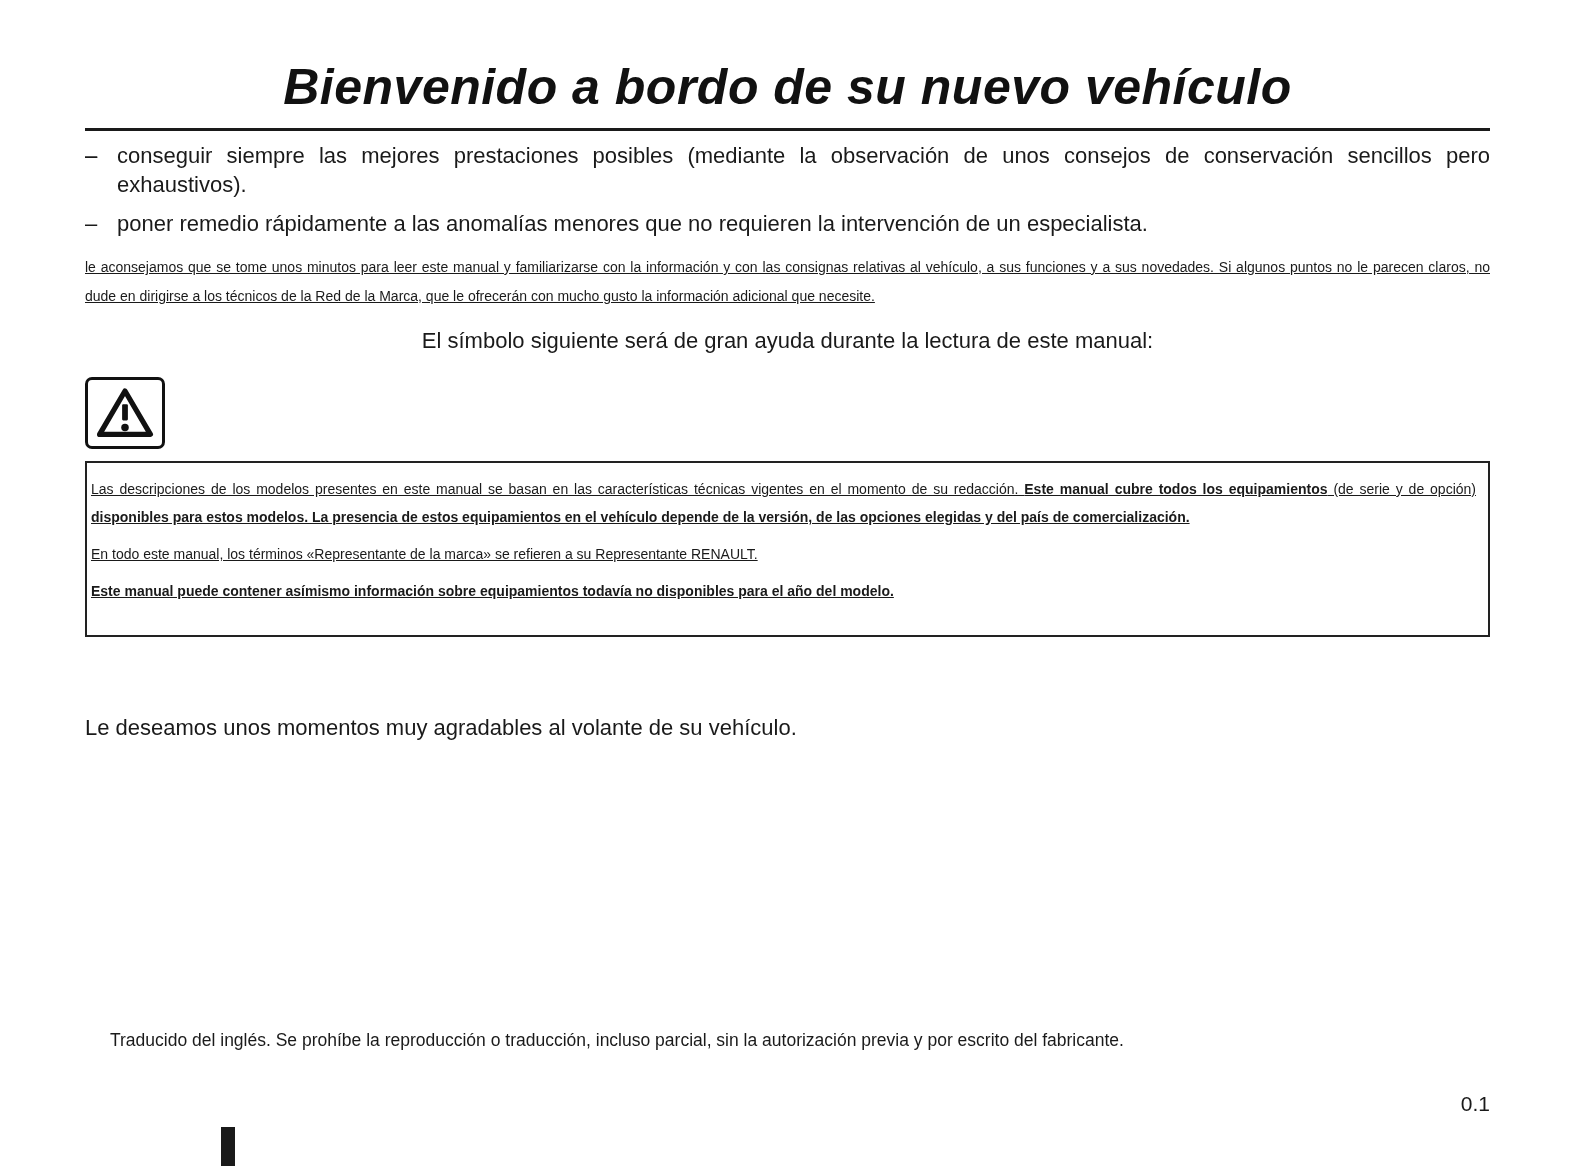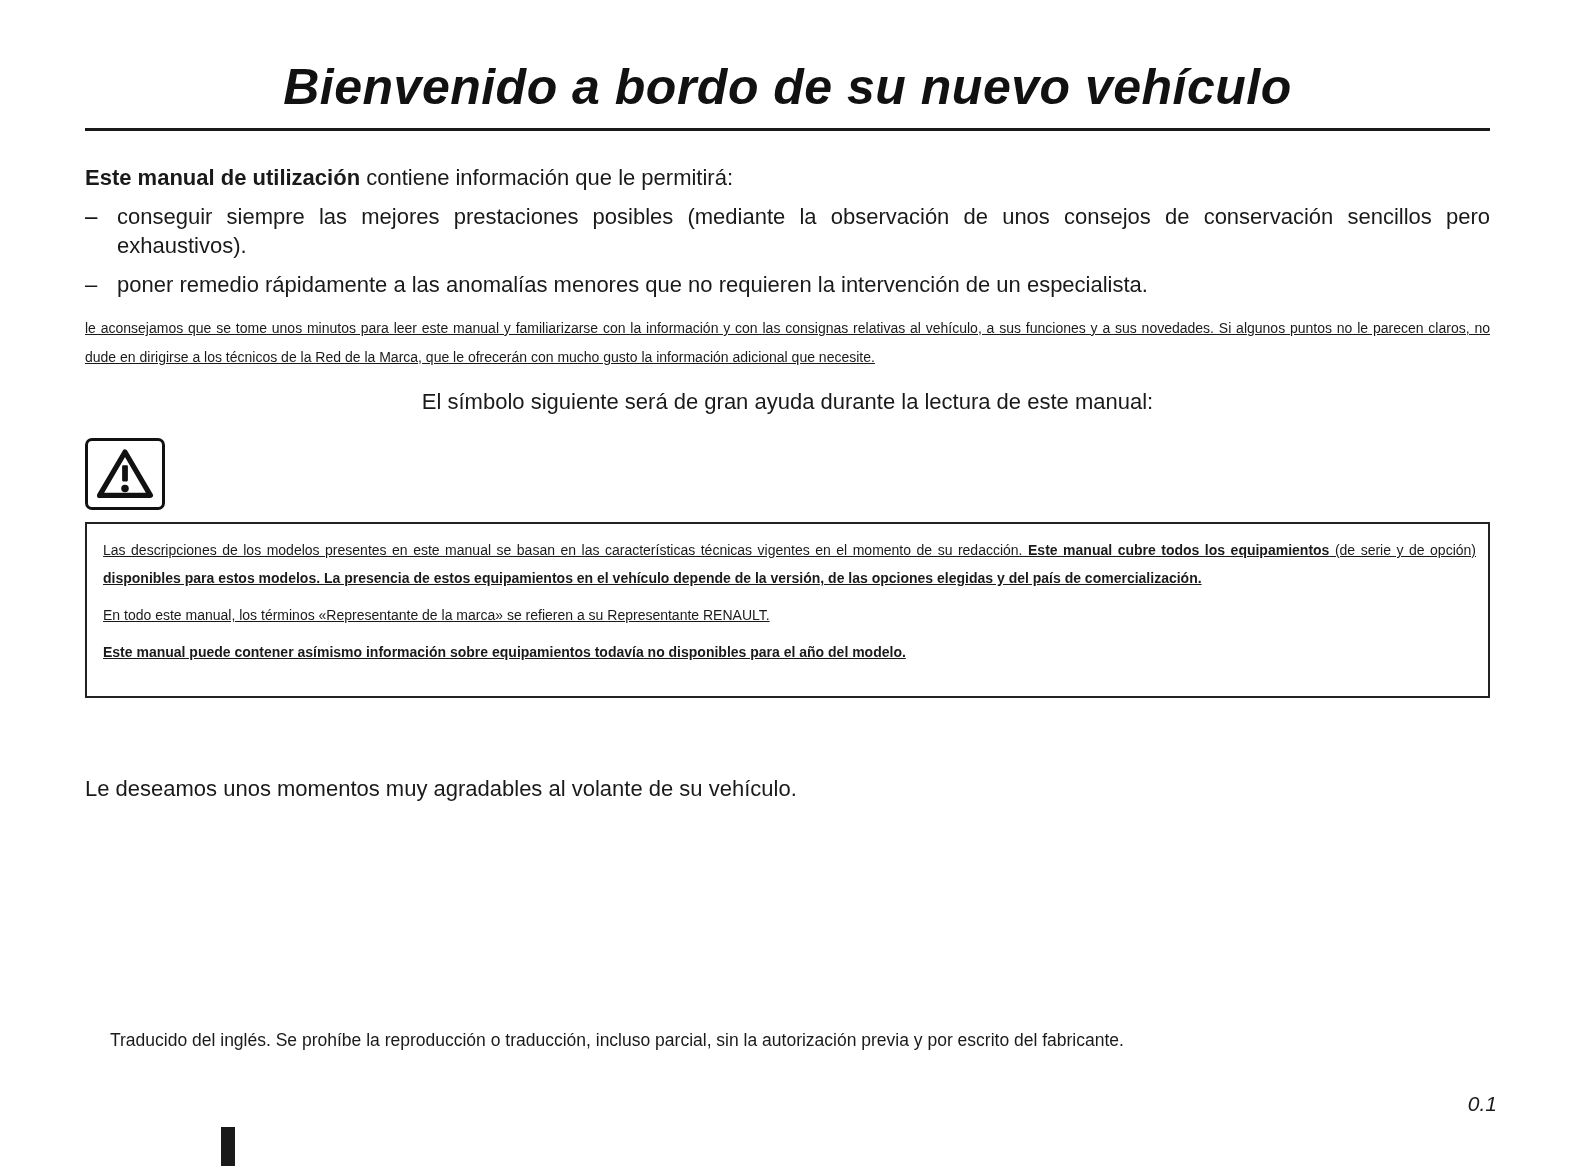--- a/index.html
+++ b/index.html
@@ -84,63 +84,59 @@
     flex: 0 0 auto;
   }
   .warning-text {
     margin-left: 46px;
     font-size: 22px;
     font-weight: bold;
   }
   .notice-box {
     margin-top: 12px;
     border: 2px solid #222;
-    padding: 8px 12px 30px 16px;
+    padding: 8px 12px 30px 4px;
   }
   .notice-box .para:first-child { margin-top: 4px; }
   .notice-box .para { margin-top: 9px; line-height: 28px; }
   .closing {
     margin-top: 78px;
     font-size: 22px;
   }
   .footer-note {
     position: absolute;
     left: 110px;
     top: 1030px;
     font-size: 17.5px;
     color: #1a1a1a;
   }
   .page-number {
     position: absolute;
-    right: 78px;
+    right: 85px;
     top: 1092px;
     font-size: 21px;
     color: #1a1a1a;
-    font-style: italic;
   }
   .print-tab {
     position: absolute;
     left: 221px;
     top: 1127px;
     width: 14px;
     height: 39px;
     background: #1a1a1a;
   }
 </style>
 </head>
 <body>
 
 <div class="page">
 
   <h1 class="title">Bienvenido a bordo de su nuevo vehículo</h1>
   <div class="title-rule"></div>
 
-  <p class="lead">
-    <span class="bold">Este manual de utilización</span><span> contiene información que le permitirá:</span>
-  </p>
 
   <ul class="bullet-list">
     <li class="bullet-item">
       <span class="bullet-marker">–</span>
     </li>
     <li class="bullet-item">
       <span class="bullet-marker">–</span>
       <span>conseguir siempre las mejores prestaciones posibles (mediante la observación de unos consejos de conservación sencillos pero exhaustivos).</span>
     </li>
     <li class="bullet-item">

